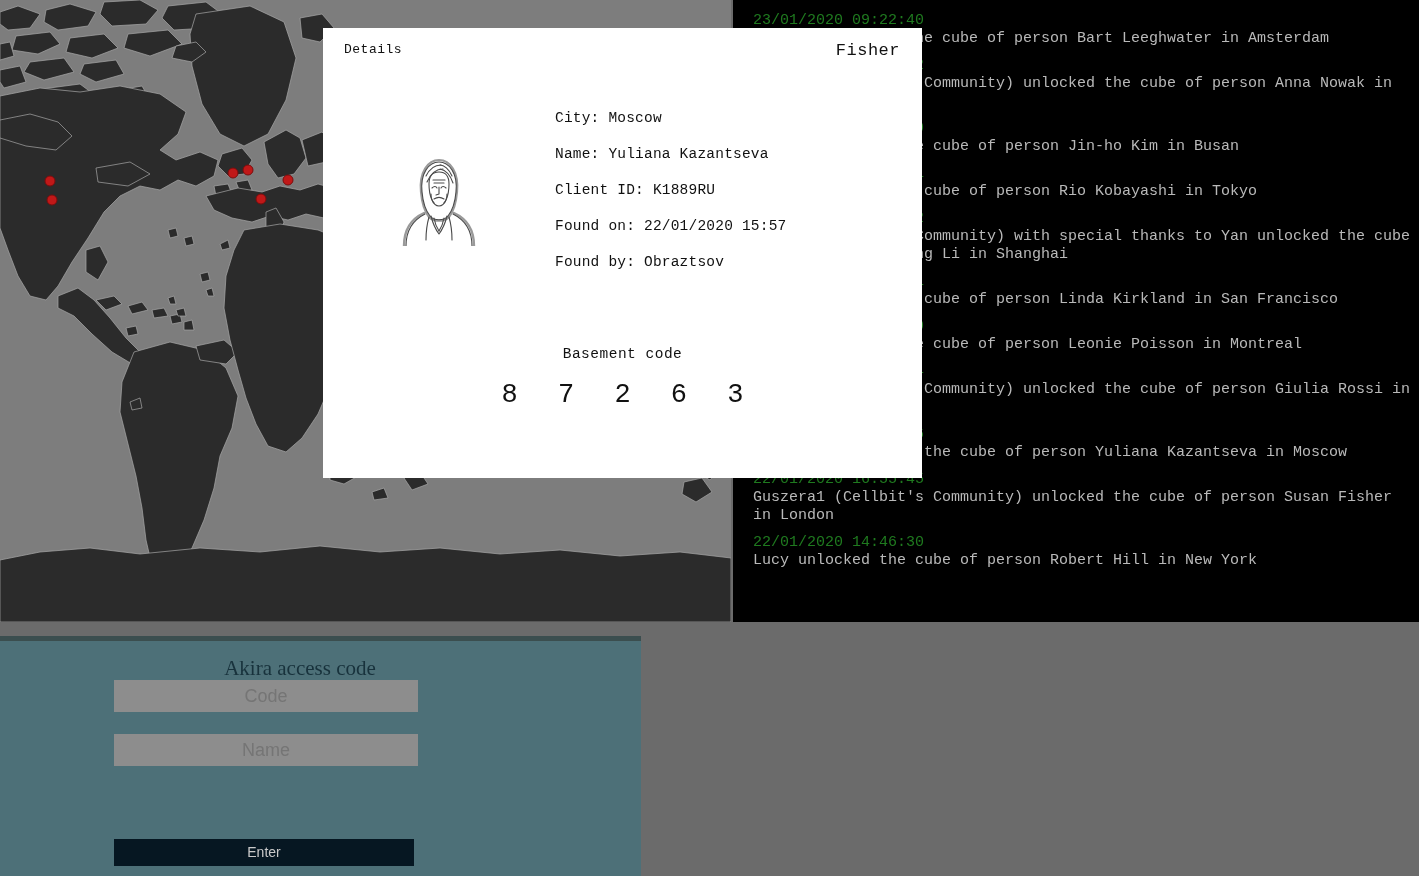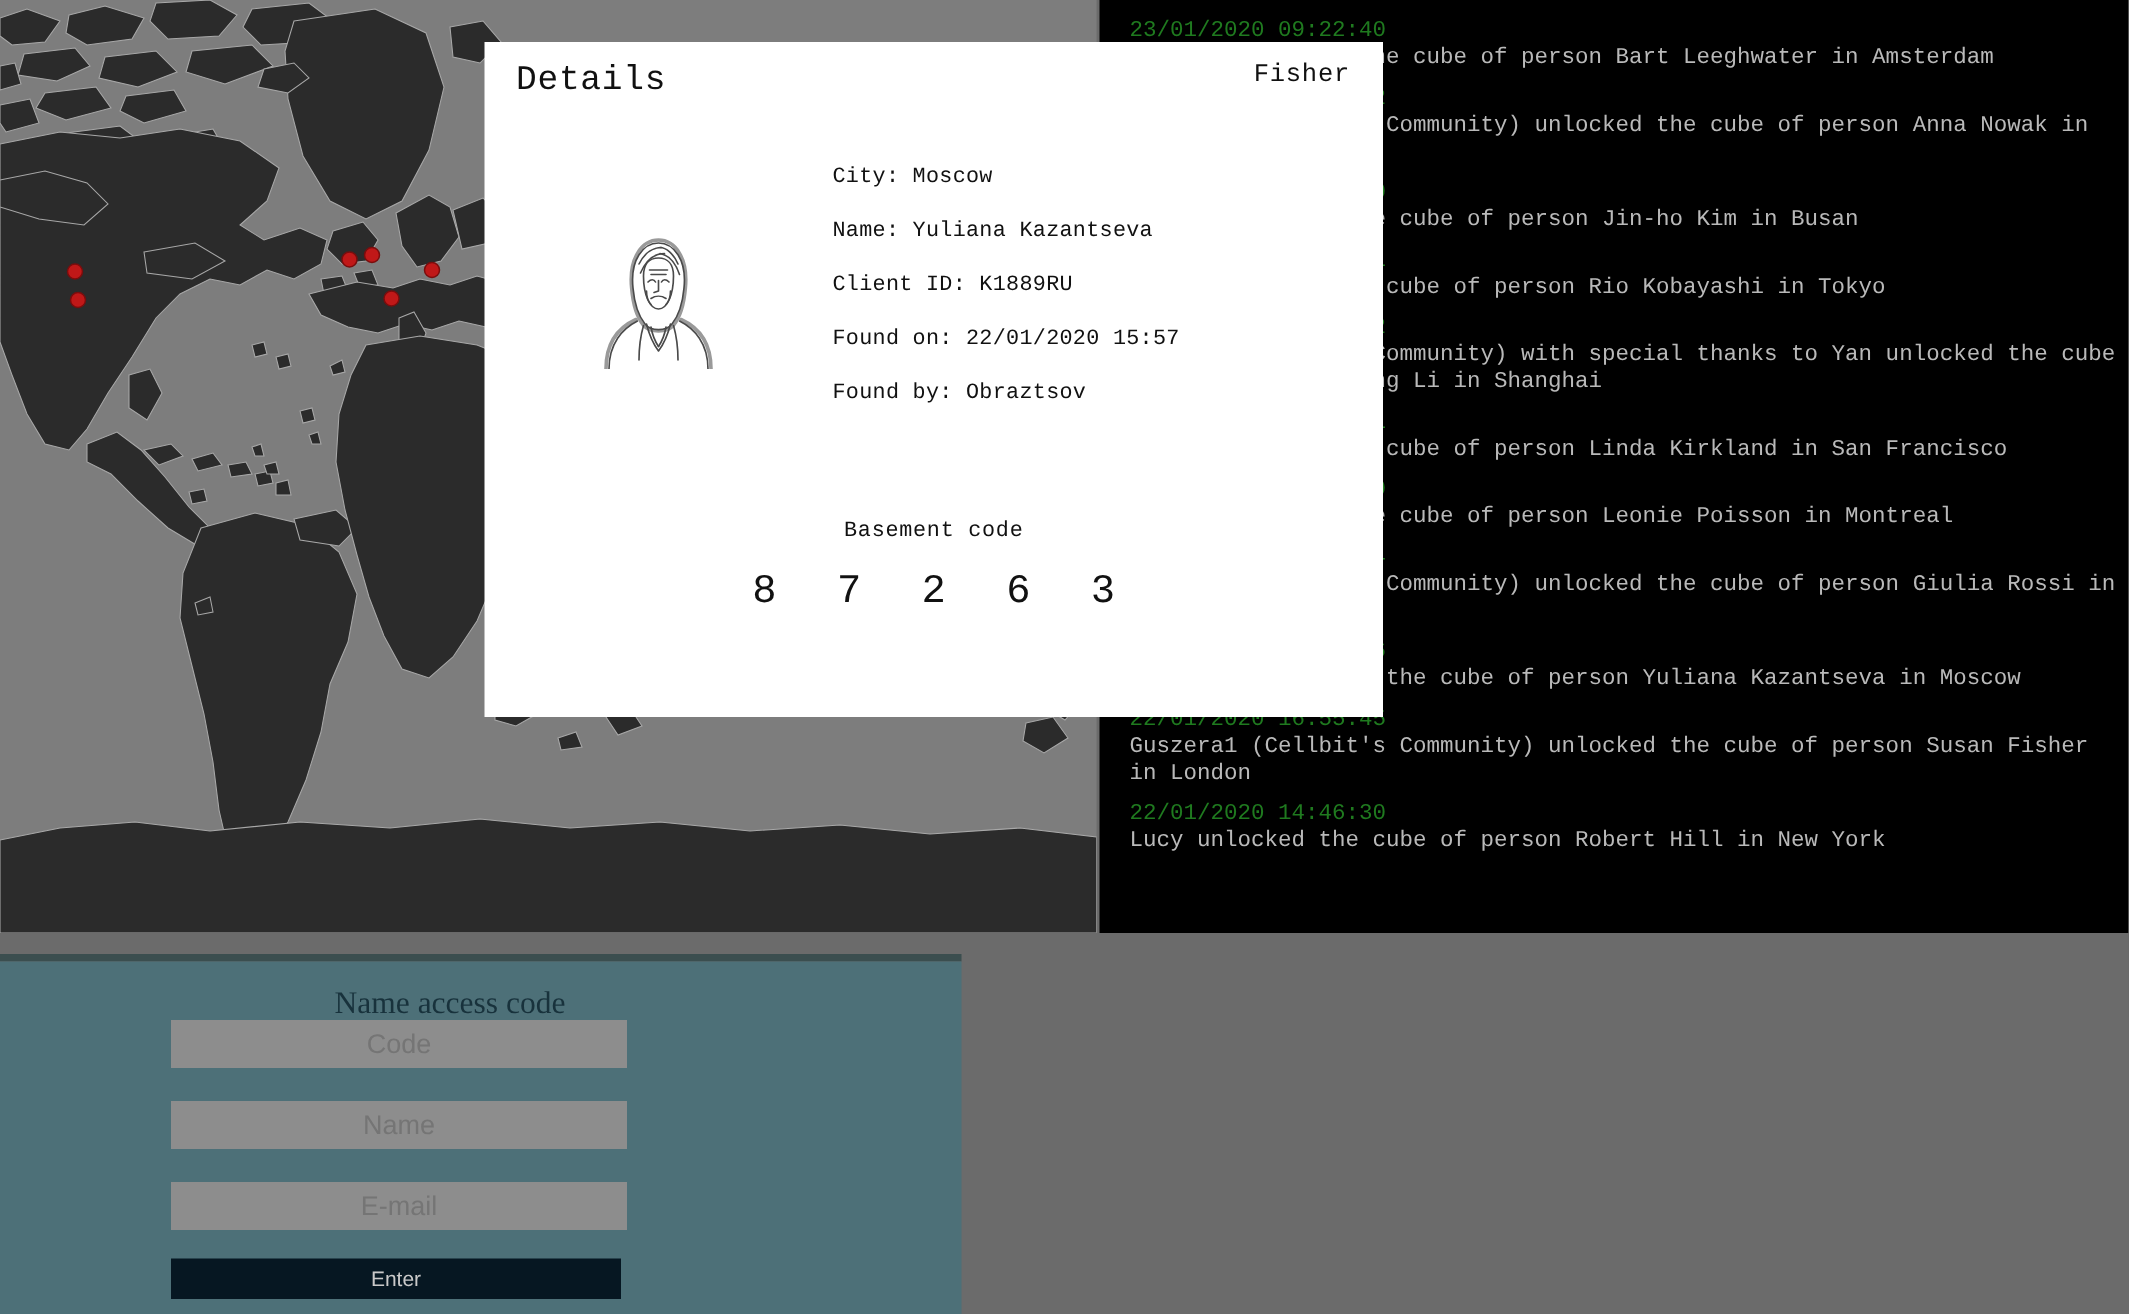--- a/index.html
+++ b/index.html
@@ -45,21 +45,21 @@
     font-family: "Liberation Mono", "DejaVu Sans Mono", monospace;
     color: #111;
     box-shadow: 0 0 0 0 rgba(0,0,0,0);
   }
   #dialog-header {
     position: relative;
     padding: 12px 22px 0 21px;
     height: 34px;
   }
   #dialog-title {
-    font-size: 23px;
+    font-size: 13px;
     letter-spacing: 0.5px;
     display: inline-block;
   }
   #dialog-close {
     position: absolute;
     right: 22px; top: 13px;
     font-size: 17px;
     cursor: pointer;
     letter-spacing: 0.5px;
   }
@@ -367,20 +367,19 @@
       </div>
     </div>
     <div id="basement-block">
       <div id="basement-label">Basement code</div>
       <div id="basement-code">8 7 2 6 3</div>
     </div>
   </div>
 
   <div id="access-panel-topline"></div>
   <div id="access-panel">
-    <div id="access-title">Name access code</div>
+    <div id="access-title">Akira access code</div>
     <input class="field" id="field-code" type="text" placeholder="Code" style="">
     <input class="field" id="field-name" type="text" placeholder="Name" style="">
-    <input class="field" id="field-email" type="text" placeholder="E-mail" style="">
     <div id="btn-enter">Enter</div>
   </div>
 
 </div>
 
 </body></html>

